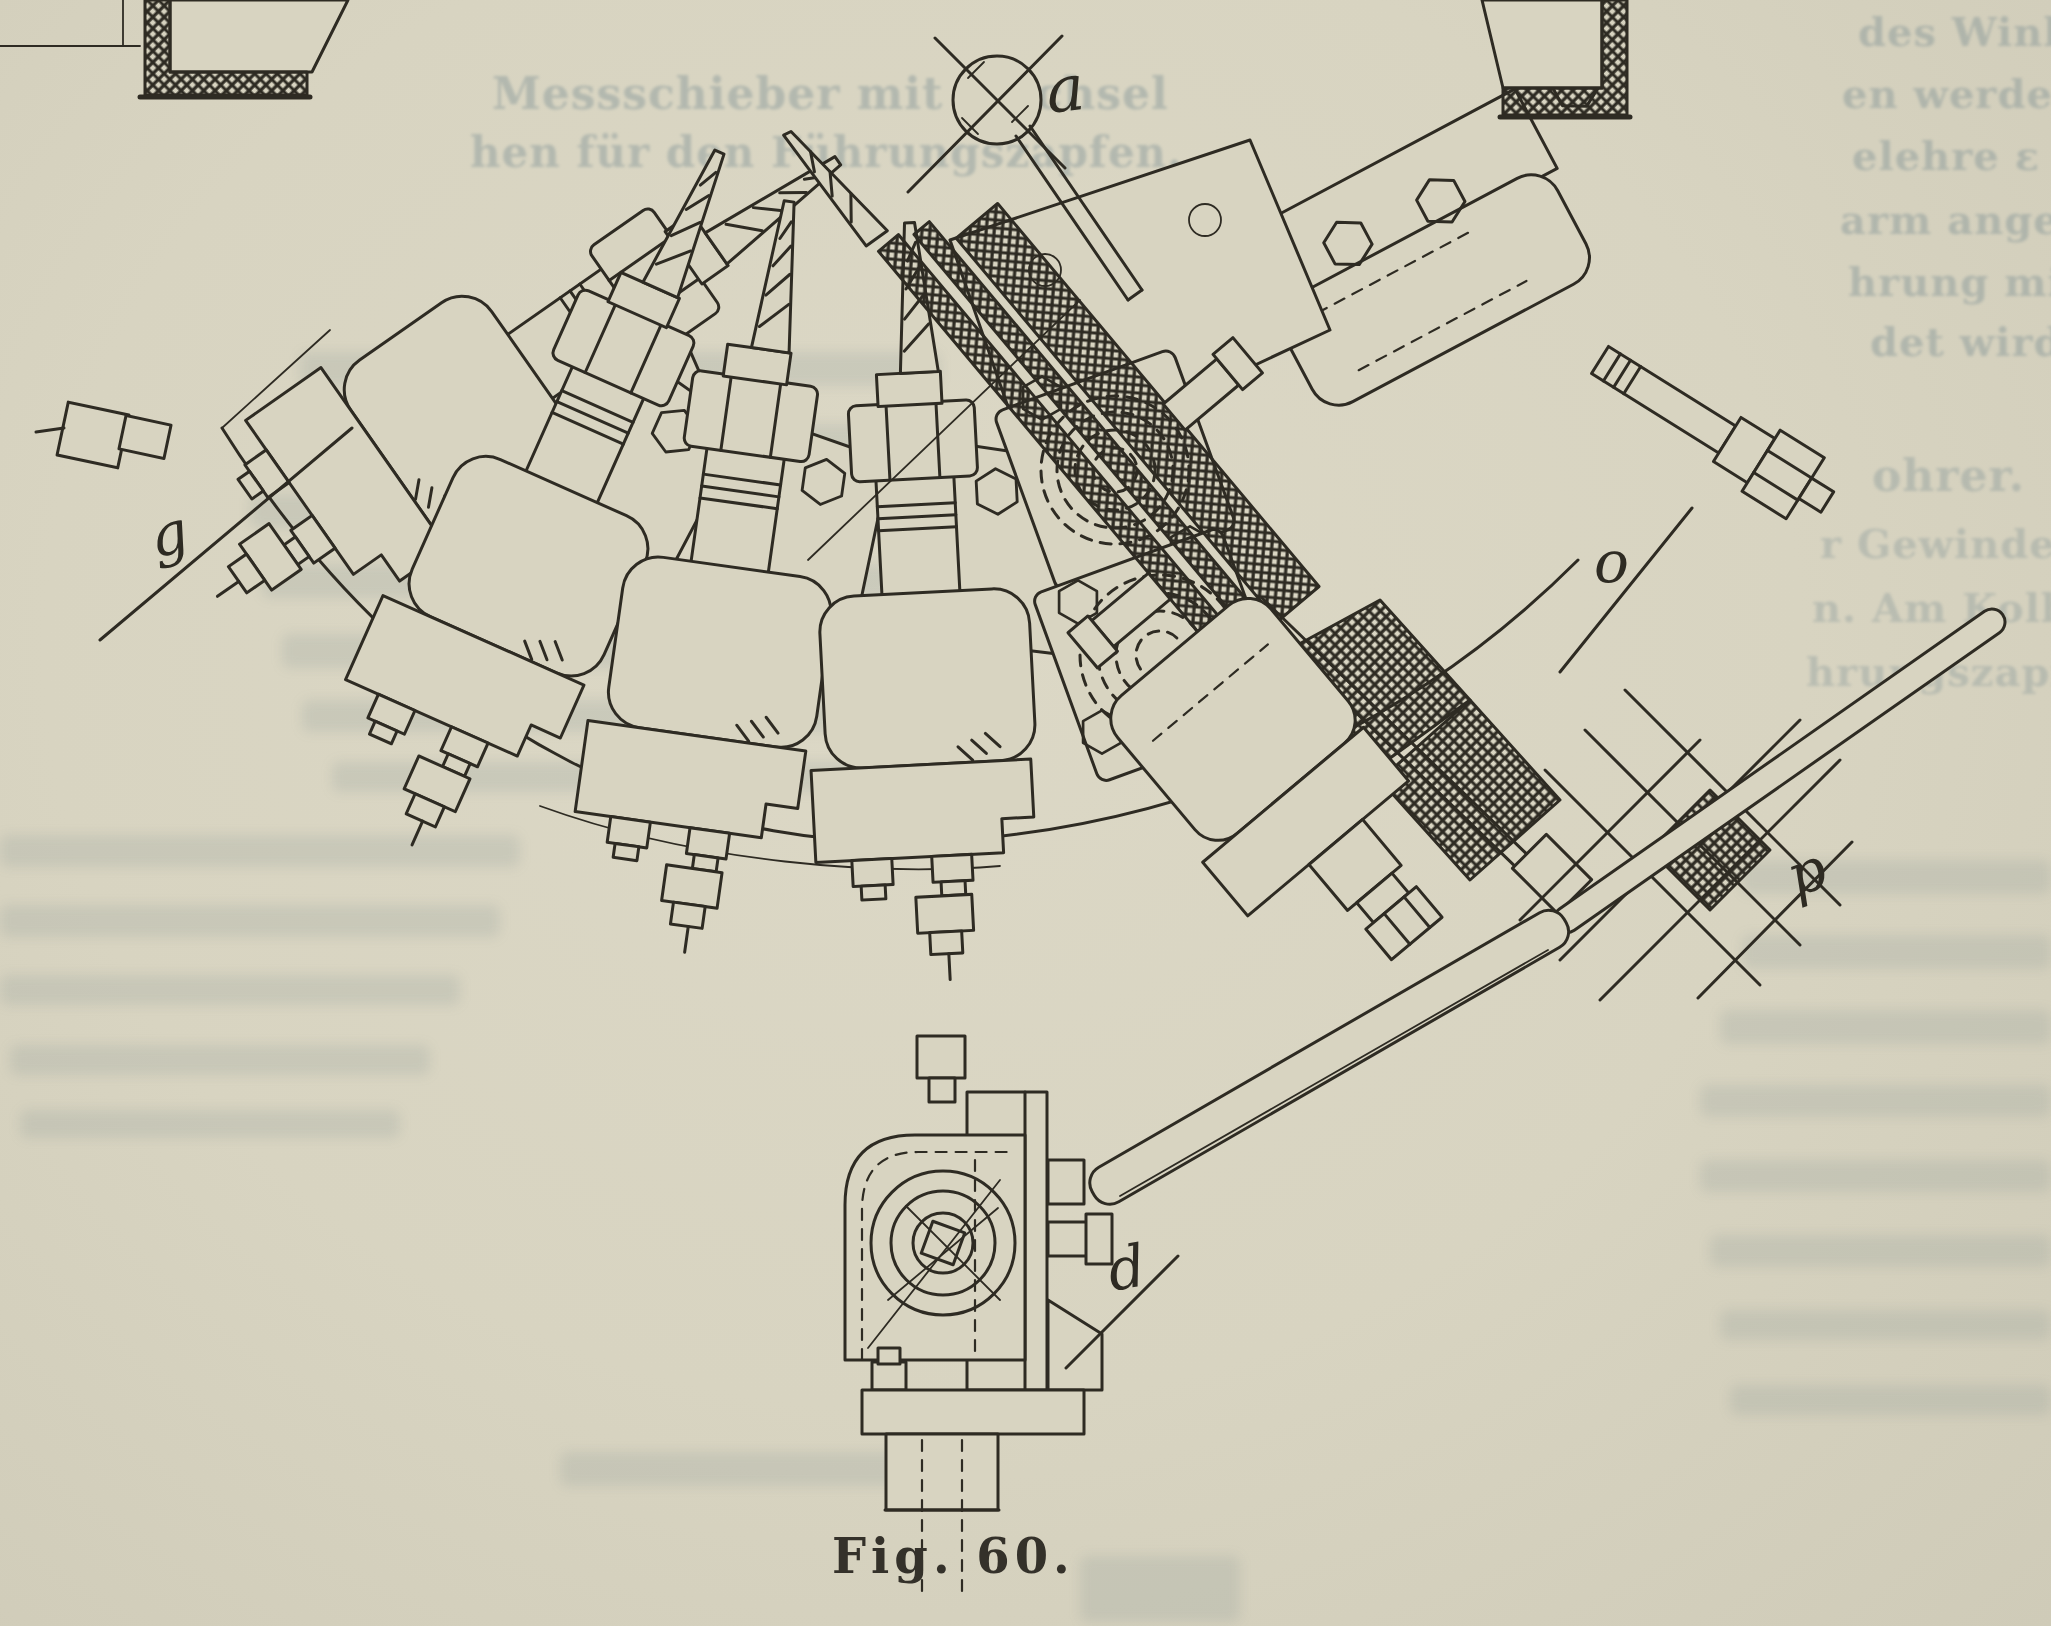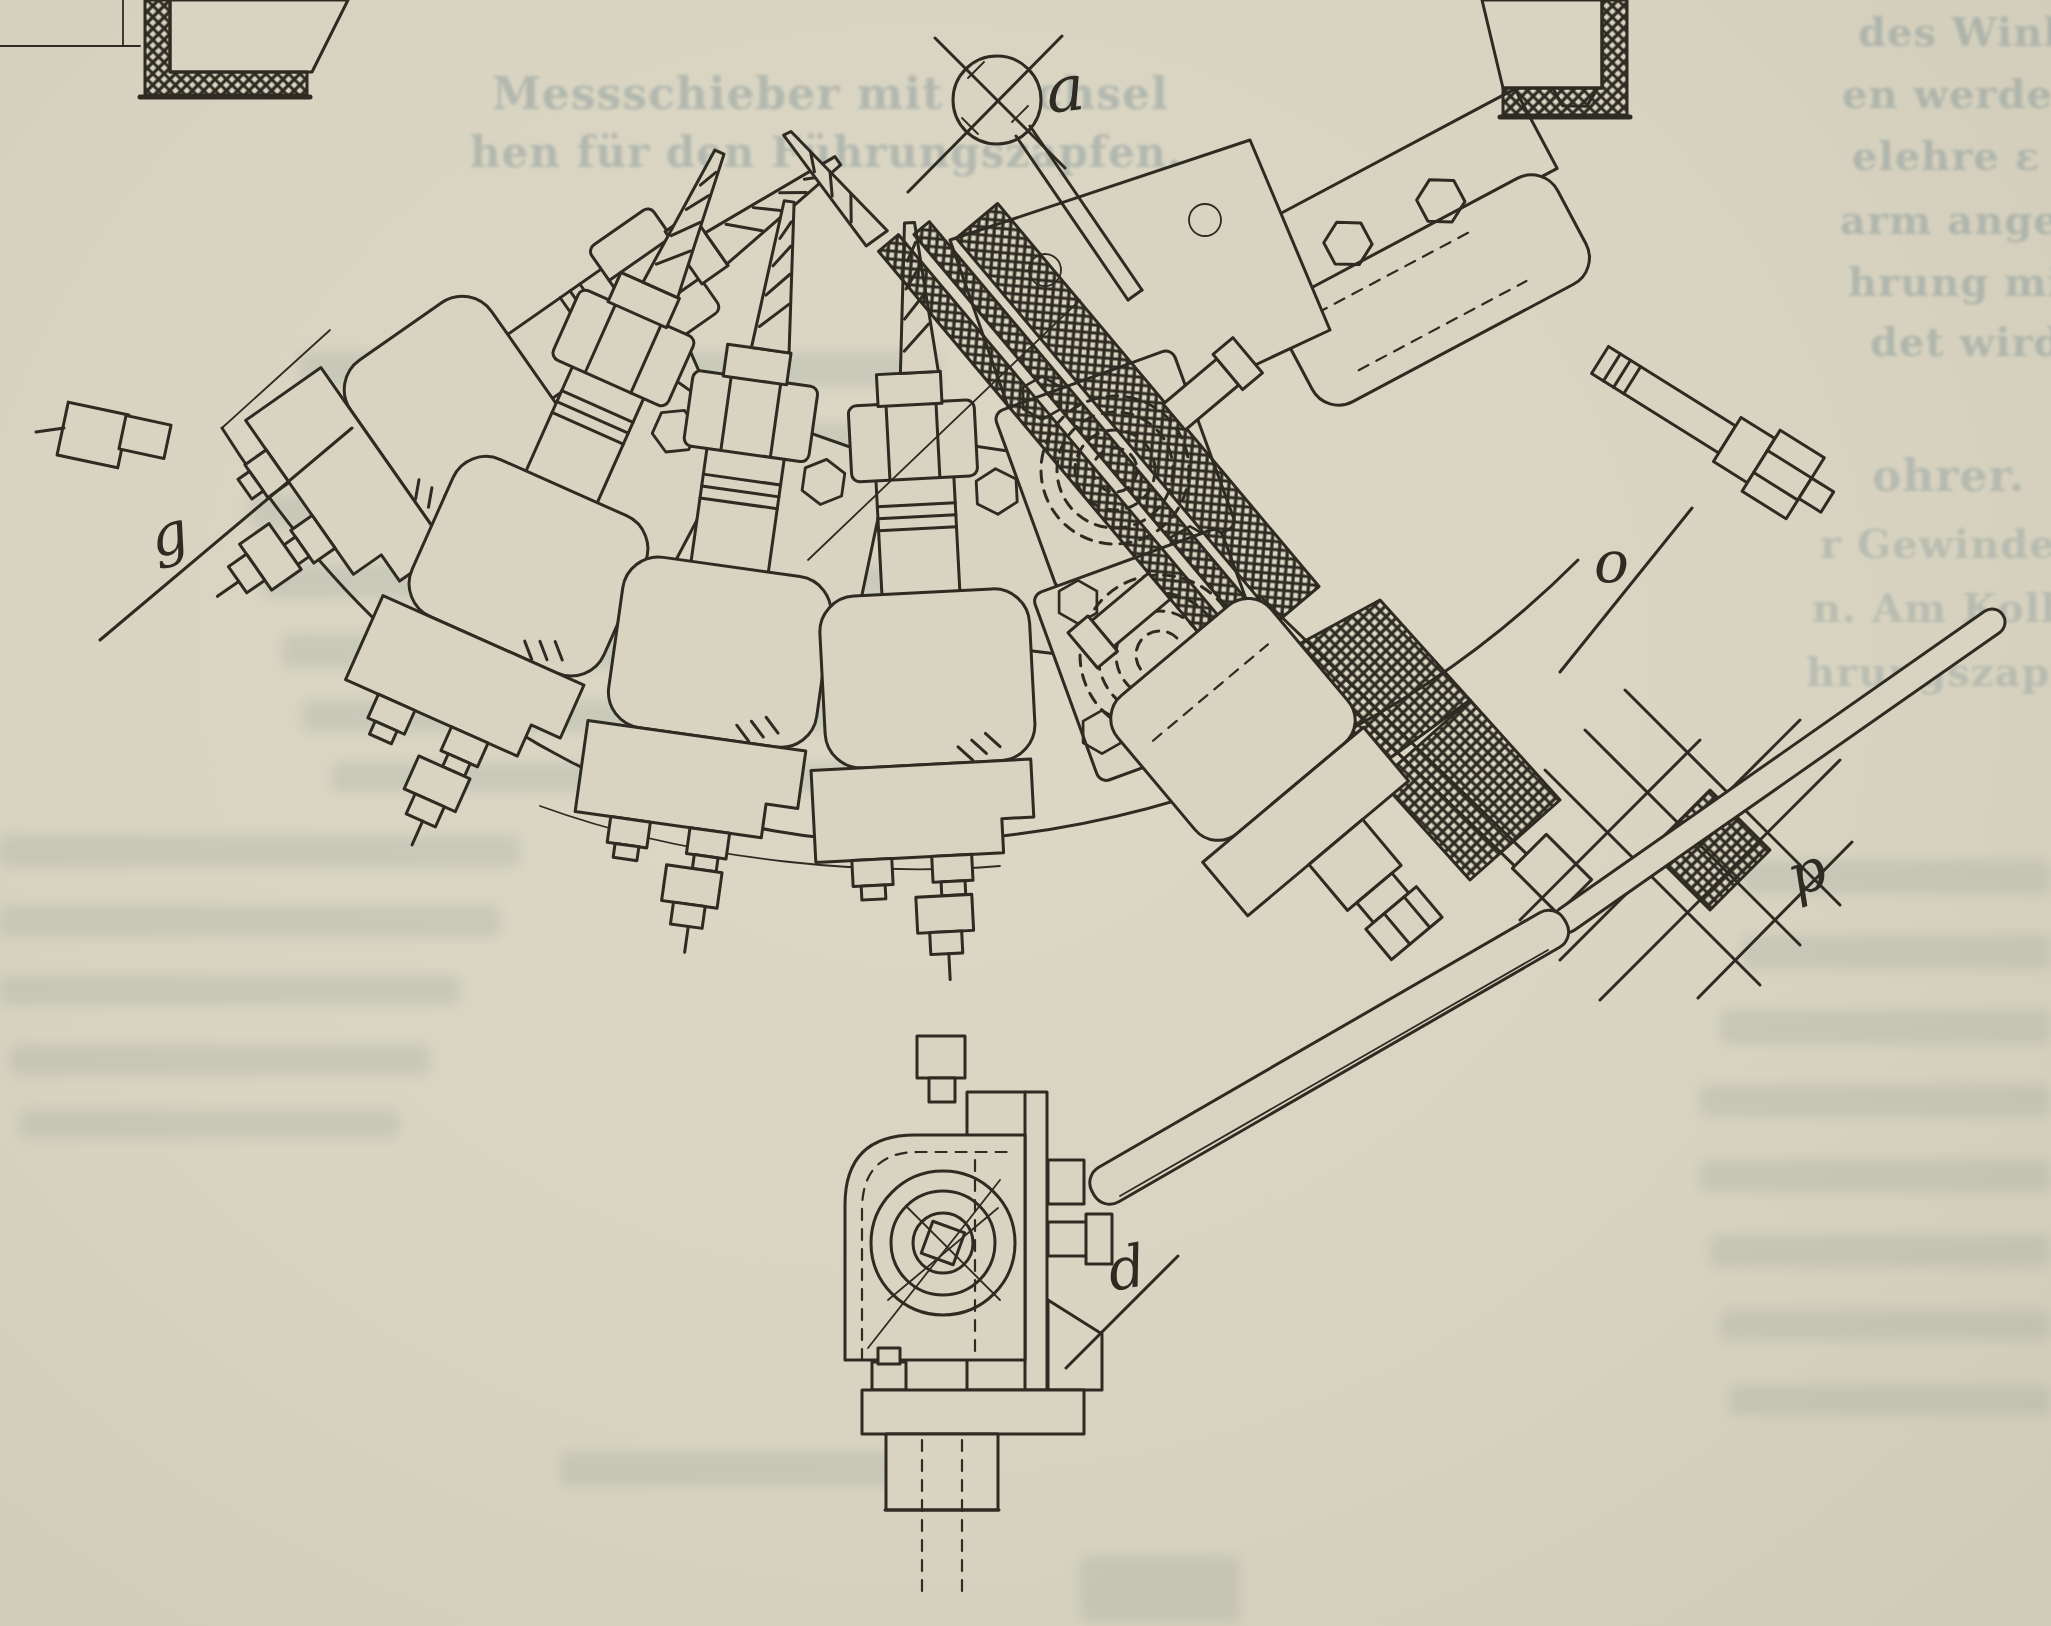--- a/index.html
+++ b/index.html
@@ -296,14 +296,15 @@
       <line x1="1066" y1="1368" x2="1178" y2="1256"></line>
     </g>
   </svg>
 
   <span class="lblTxt" style="left:1046px;top:52px;font-size:64px;transform:rotate(-6deg);">a</span>
   <span class="lblTxt" style="left:150px;top:500px;transform:rotate(-14deg);">g</span>
   <span class="lblTxt" style="left:1594px;top:528px;">o</span>
   <span class="lblTxt" style="left:1788px;top:838px;transform:rotate(-20deg);">p</span>
   <span class="lblTxt" style="left:1108px;top:1234px;transform:rotate(-10deg);">d</span>
 
+  <div id="caption">Fig. 60.</div>
 
 </div>
 
 </body></html>

